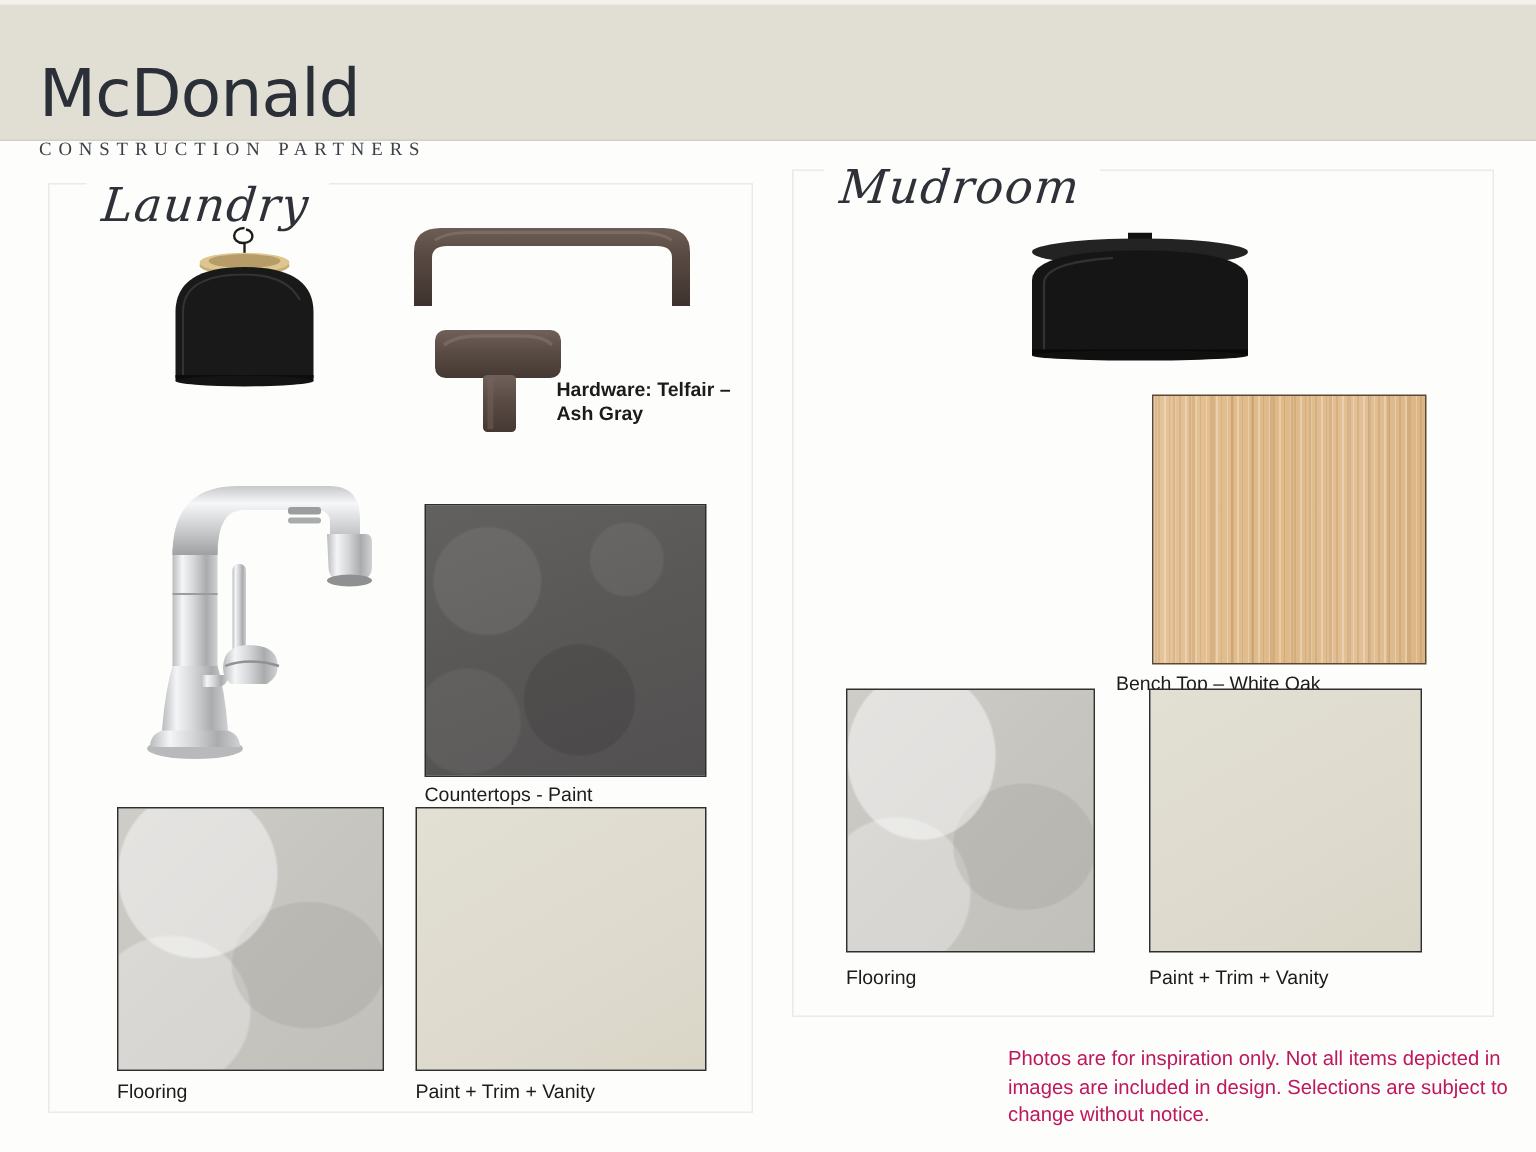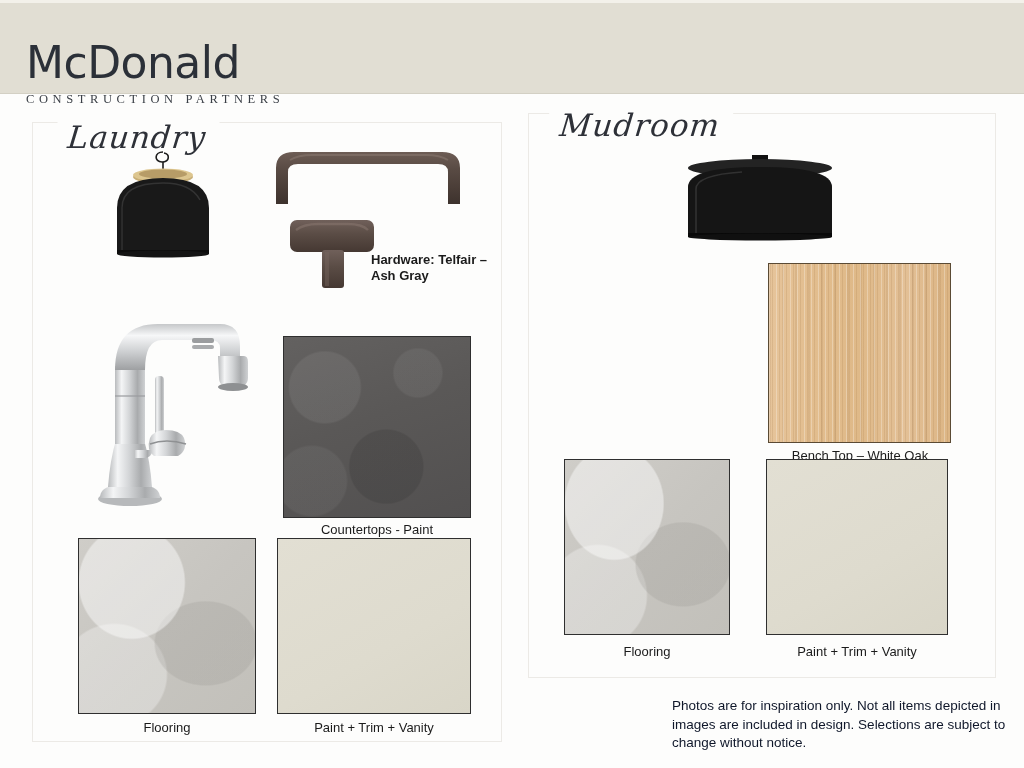--- a/index.html
+++ b/index.html
@@ -61,21 +61,20 @@
   .swatch{
     position:absolute;
     border:1.5px solid #2f2f2f;
     box-sizing:border-box;
   }
   .caption{
     position:absolute;
     font-family:"Liberation Sans", sans-serif;
     font-size:13px;line-height:17px;
     color:#1b1b1b;
-    text-align:center;
     white-space:nowrap;
   }
   .caption.left-align{text-align:left;white-space:normal;}
 
   
   #sw-countertop{
     left:283px;top:336px;width:188px;height:182px;
     background:
       radial-gradient(circle at 22% 28%, rgba(255,255,255,.07) 0 18%, transparent 19%),
       radial-gradient(circle at 72% 20%, rgba(255,255,255,.06) 0 12%, transparent 13%),
@@ -123,21 +122,21 @@
   #cap-benchtop{left:744px;top:447px;width:232px;}
   #cap-floor-mudroom{left:564px;top:643px;width:166px;}
   #cap-paint-mudroom{left:766px;top:643px;width:182px;}
   #cap-hardware{left:371px;top:252px;width:126px;line-height:16px;font-weight:bold;}
 
   
   #disclaimer{
     position:absolute;left:672px;top:697px;width:348px;
     font-family:"Liberation Sans", sans-serif;
     font-size:13.5px;line-height:18.5px;
-    color:#0f172a;
+    color:#be185d;
     text-align:left;
   }
 
   
   .product{position:absolute;}
   #img-pendant-laundry{left:96px;top:150px;width:134px;height:120px;}
   #img-pulls{left:268px;top:146px;width:204px;height:146px;}
   #img-faucet{left:88px;top:300px;width:176px;height:212px;}
   #img-pendant-mudroom{left:672px;top:155px;width:176px;height:100px;}
 </style>

